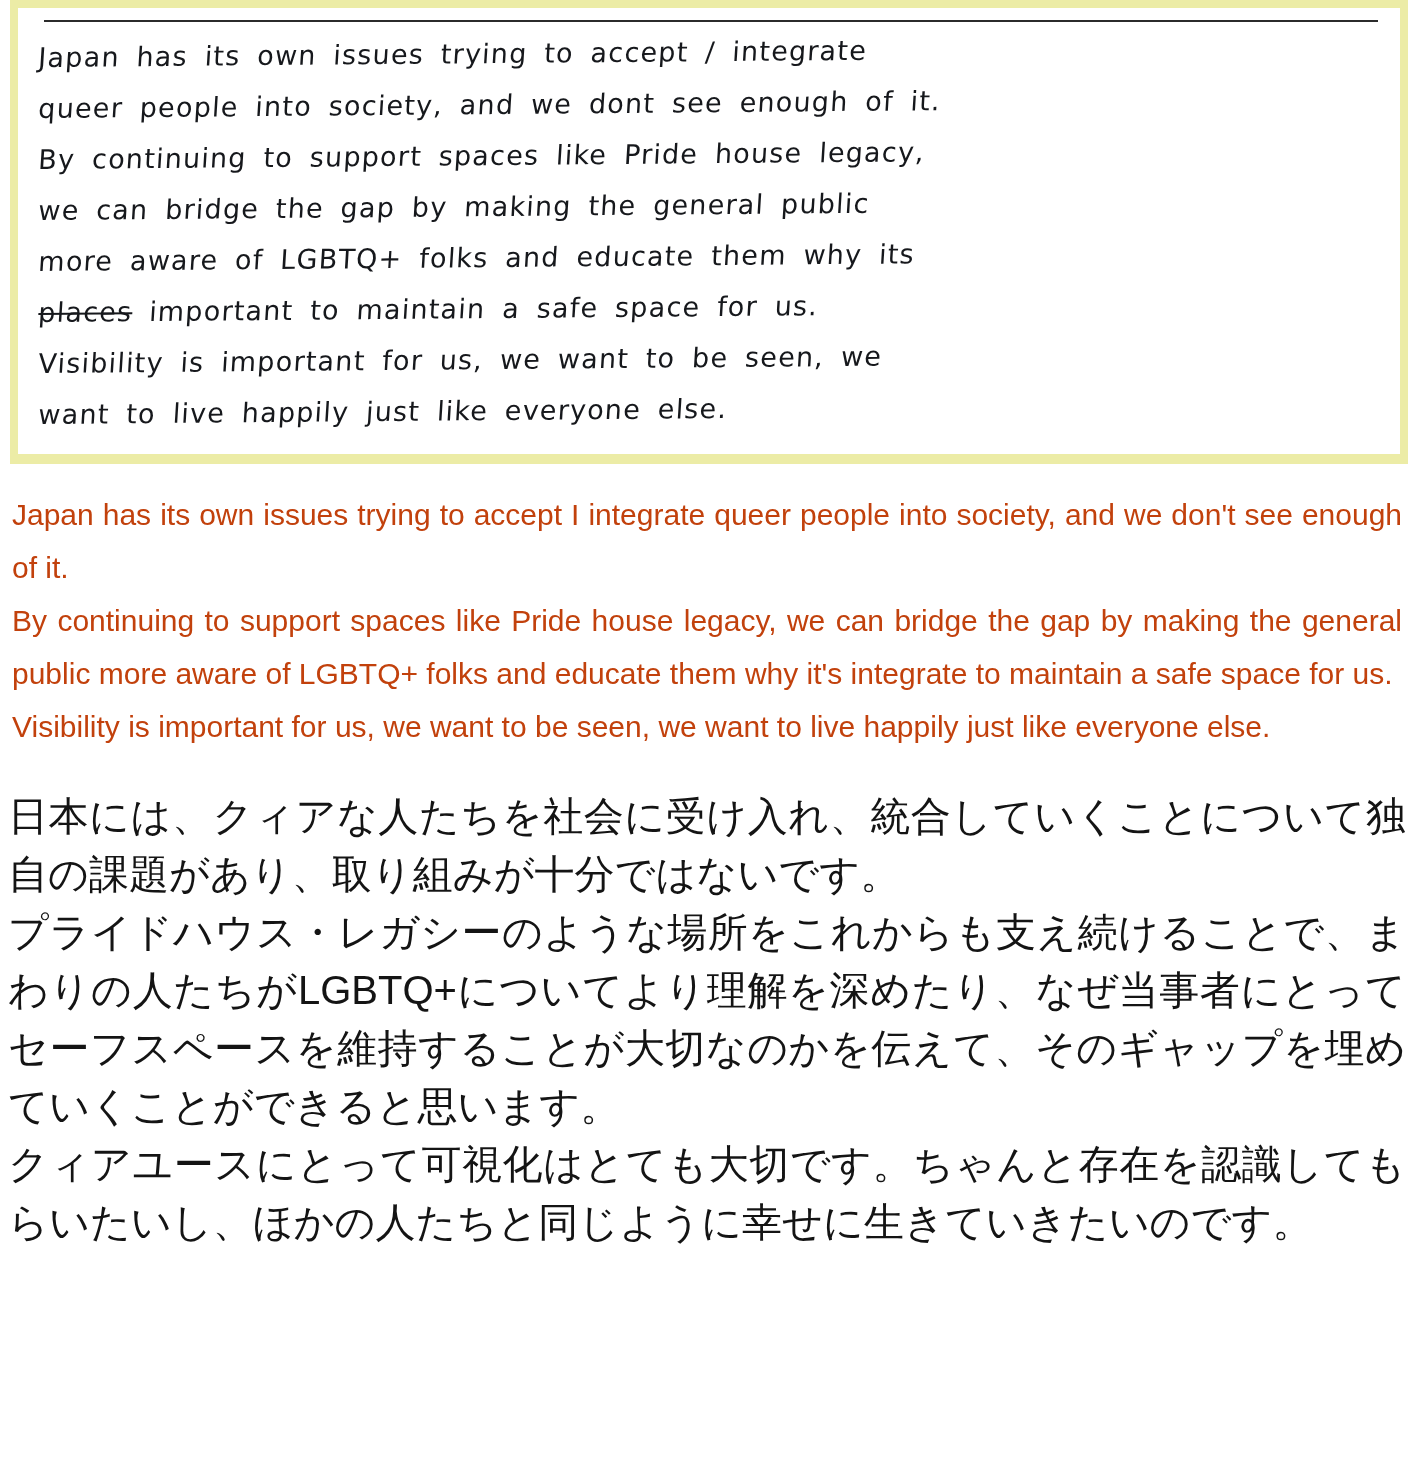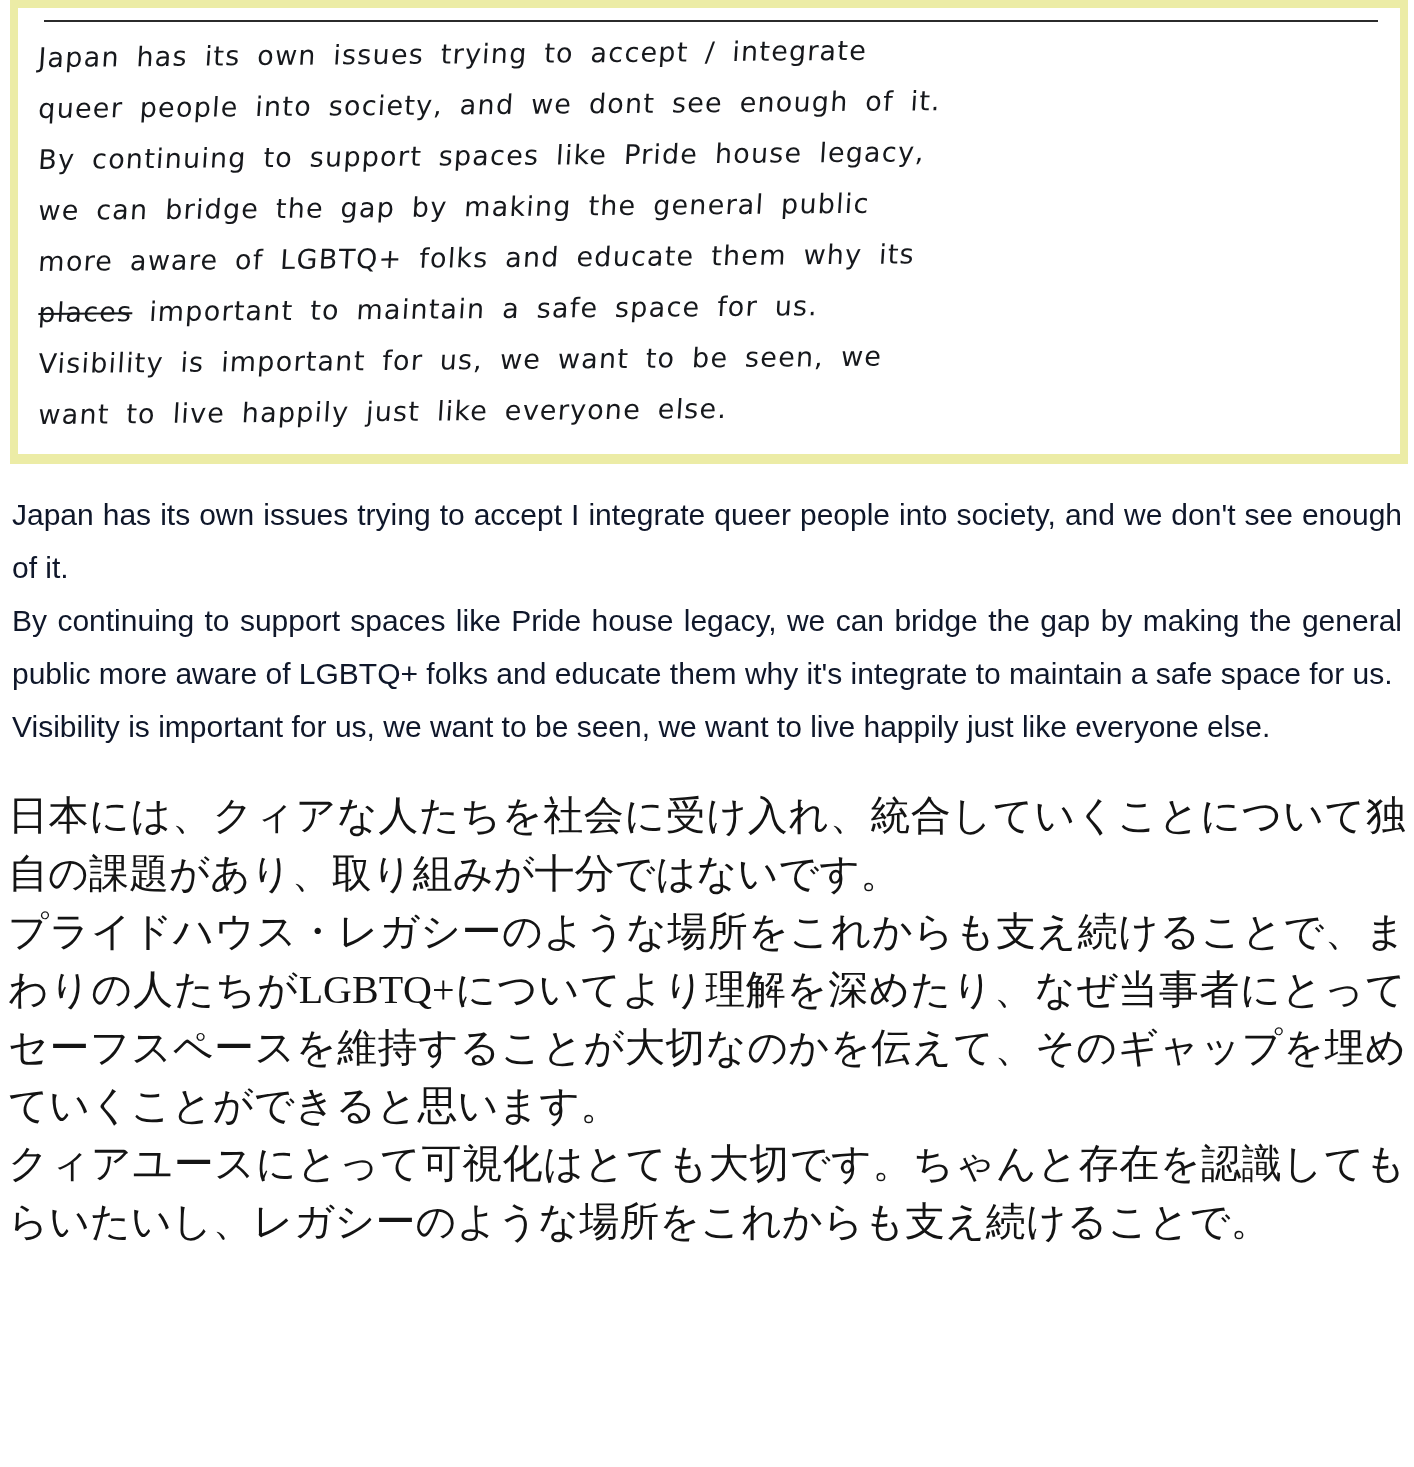--- a/index.html
+++ b/index.html
@@ -51,35 +51,35 @@
   .hand-text .strike {
     text-decoration: line-through;
     text-decoration-thickness: 2px;
   }
 
   
   .en-block {
     margin: 24px 12px 0 12px;
     font-size: 30px;
     line-height: 53px;
-    color: #0f172a;
+    color: #c2410c;
   }
   .en-block p {
     margin: 0;
     text-align: justify;
     text-justify: inter-word;
   }
 
   
   .jp-block {
     margin: 34px 8px 0 8px;
     font-size: 40px;
     line-height: 58px;
     color: #141414;
-    font-family: Liberation Serif, serif;
+    font-family: Liberation Sans, sans-serif;
   }
   .jp-block p {
     margin: 0;
     text-align: justify;
     text-justify: inter-character;
   }
 </style>
 </head>
 <body>
 
@@ -101,16 +101,16 @@
 
   <div class="en-block">
     <p>Japan has its own issues trying to accept I integrate queer people into society, and we don't see enough of it.</p>
     <p>By continuing to support spaces like Pride house legacy, we can bridge the gap by making the general public more aware of LGBTQ+ folks and educate them why it's integrate to maintain a safe space for us.</p>
     <p>Visibility is important for us, we want to be seen, we want to live happily just like everyone else.</p>
   </div>
 
   <div class="jp-block">
     <p>日本には、クィアな人たちを社会に受け入れ、統合していくことについて独自の課題があり、取り組みが十分ではないです。</p>
     <p>プライドハウス・レガシーのような場所をこれからも支え続けることで、まわりの人たちがLGBTQ+についてより理解を深めたり、なぜ当事者にとってセーフスペースを維持することが大切なのかを伝えて、そのギャップを埋めていくことができると思います。</p>
-    <p>クィアユースにとって可視化はとても大切です。ちゃんと存在を認識してもらいたいし、レガシーのような場所をこれからも支え続けることで。</p>
+    <p>クィアユースにとって可視化はとても大切です。ちゃんと存在を認識してもらいたいし、ほかの人たちと同じように幸せに生きていきたいのです。</p>
   </div>
 
 </div>
 
 </body></html>

